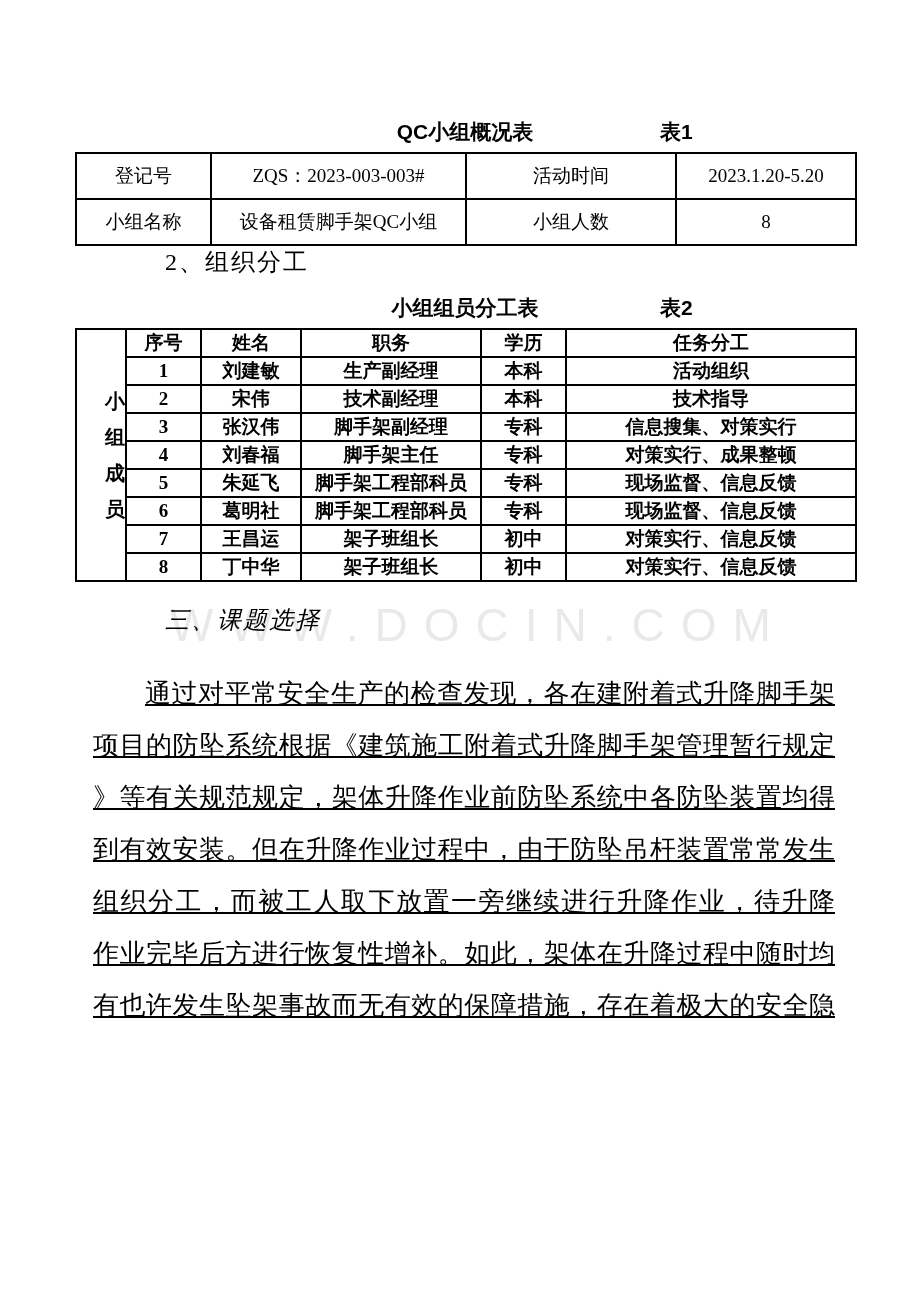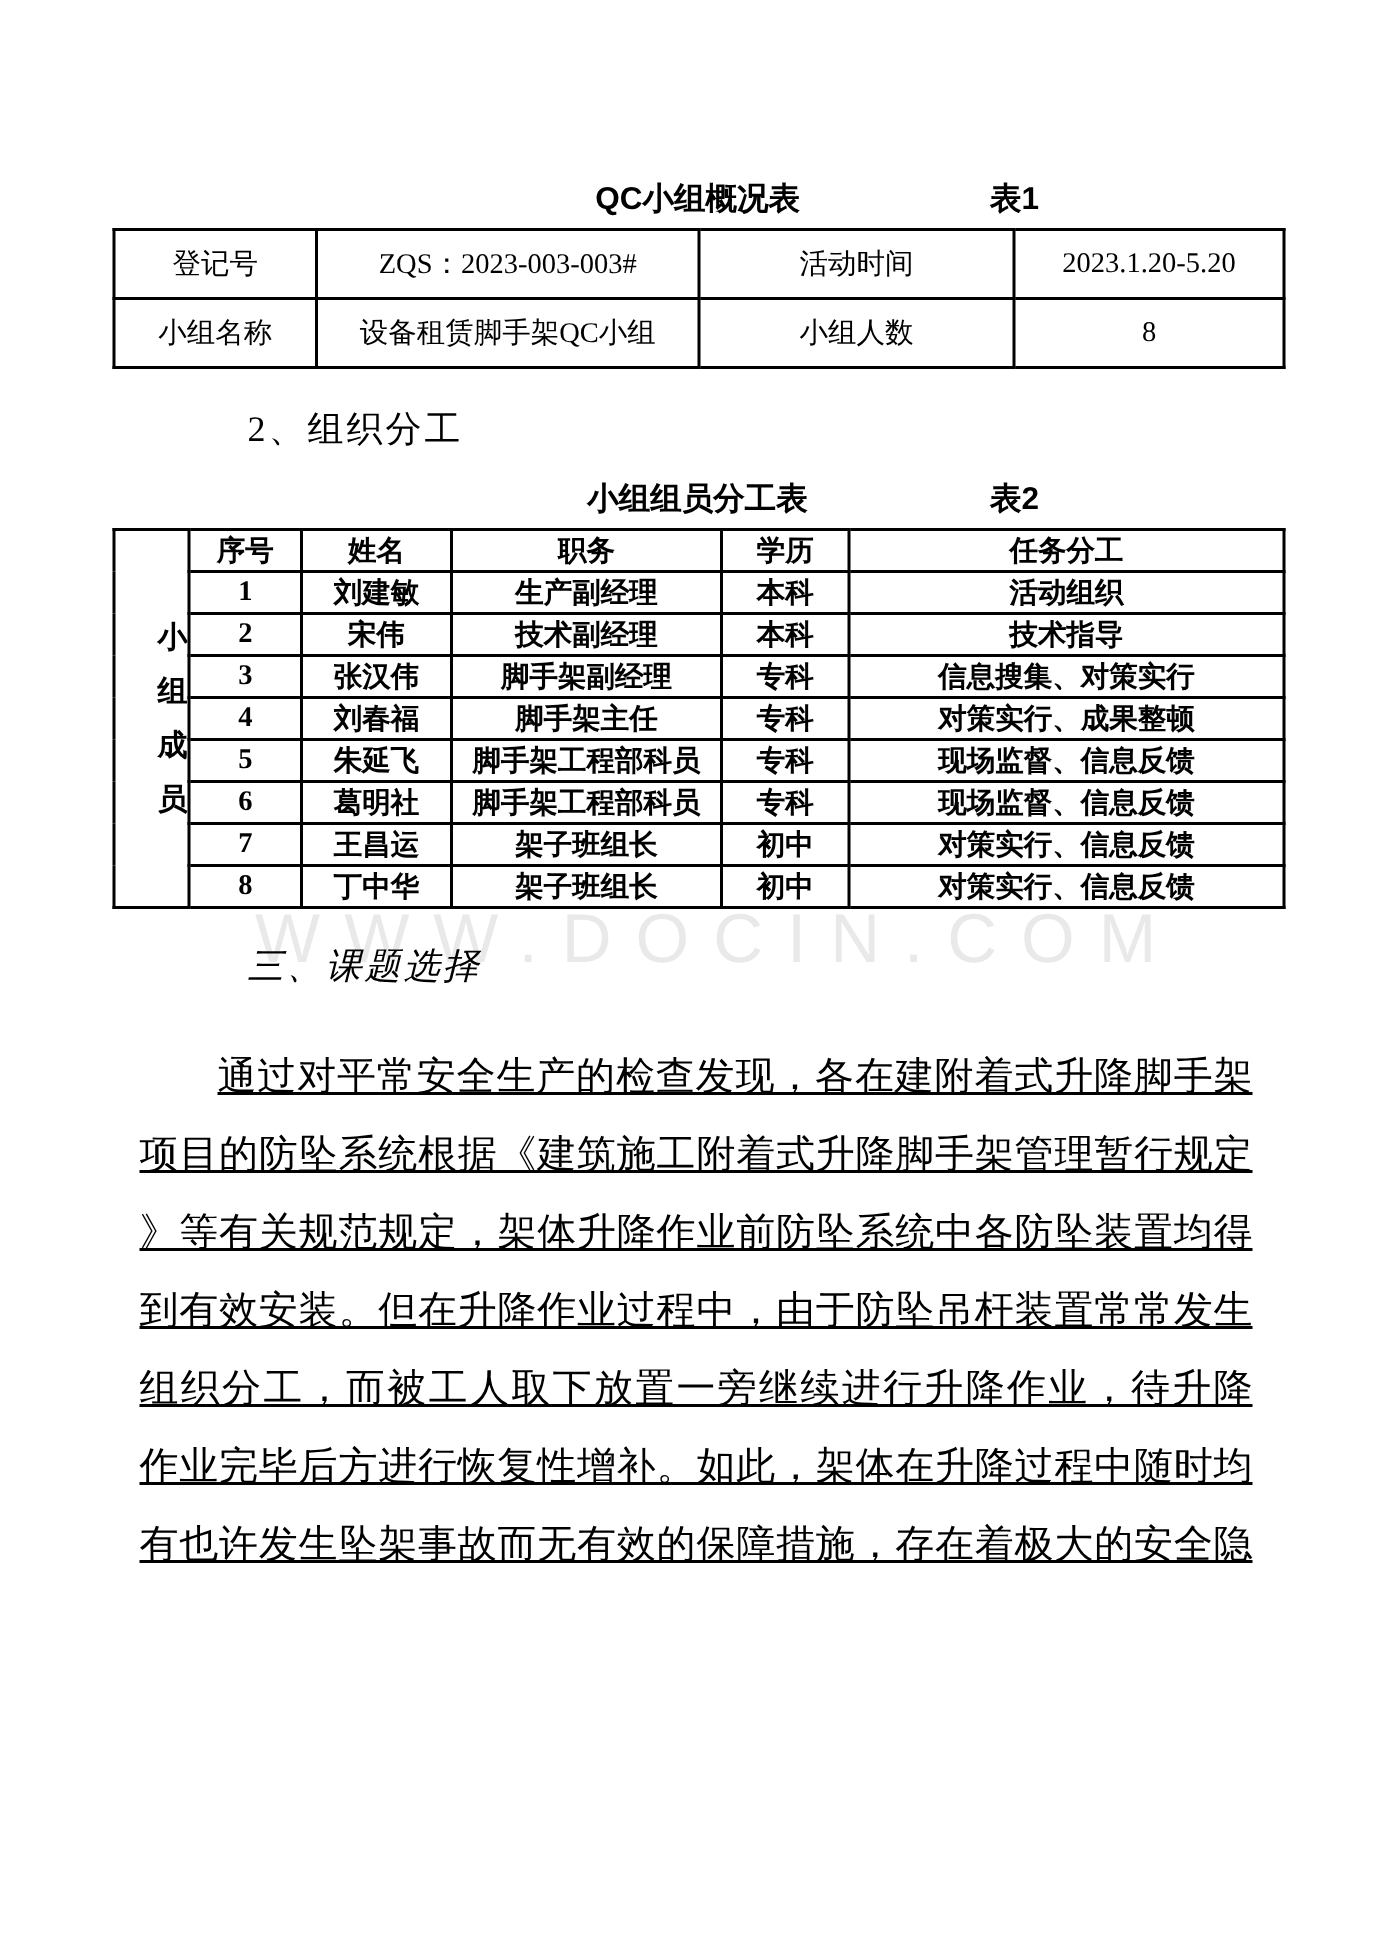--- a/index.html
+++ b/index.html
@@ -34,21 +34,21 @@
   }
   .t1 td { height:44px; }
   .t2 td, .t2 th { height:26px;font-weight:bold; }
   .t2 .side {
     width:46px; padding:0 28px; word-break:break-all;
     font-size:20px; line-height:36px; letter-spacing:0;
   }
   .heading {
     font-size:24px; margin:14px 0 12px 90px; letter-spacing:2px;
   }
-  .h2 { margin-top:24px; margin-bottom:16px; }
+  .h2 { margin-top:0; margin-bottom:16px; }
   .h3 { margin-top:22px; margin-bottom:32px;font-style:italic; }
   .para { margin-left:18px; width:742px;text-decoration:underline; }
   .para-line {
     font-size:26px; line-height:52px;
     text-align:justify; text-align-last:justify;
   }
   .para-line.first { text-indent:52px; }
 </style>
 </head>
 <body>

